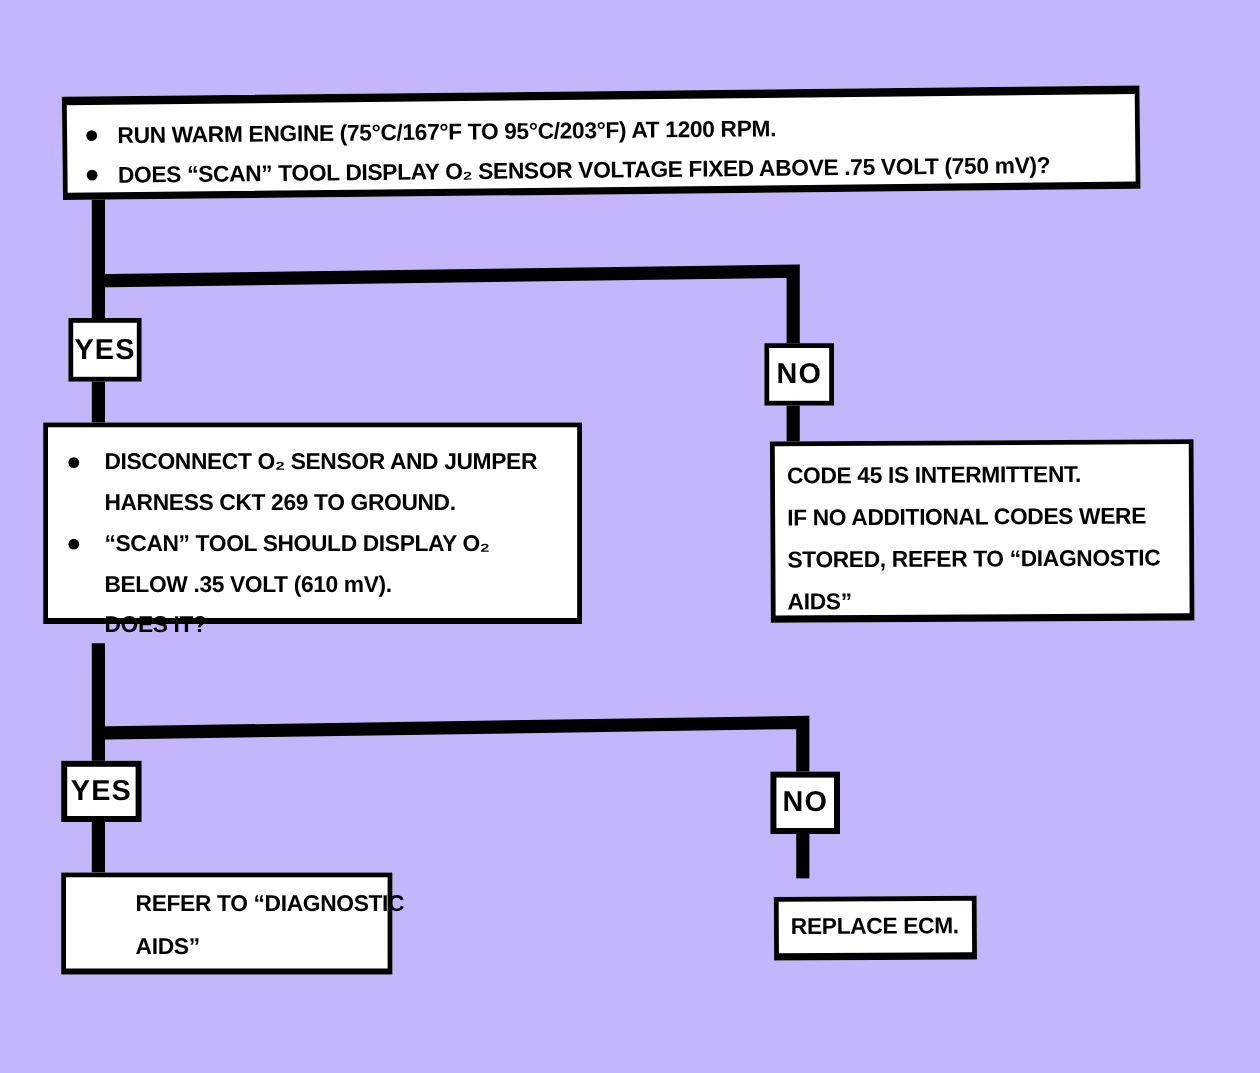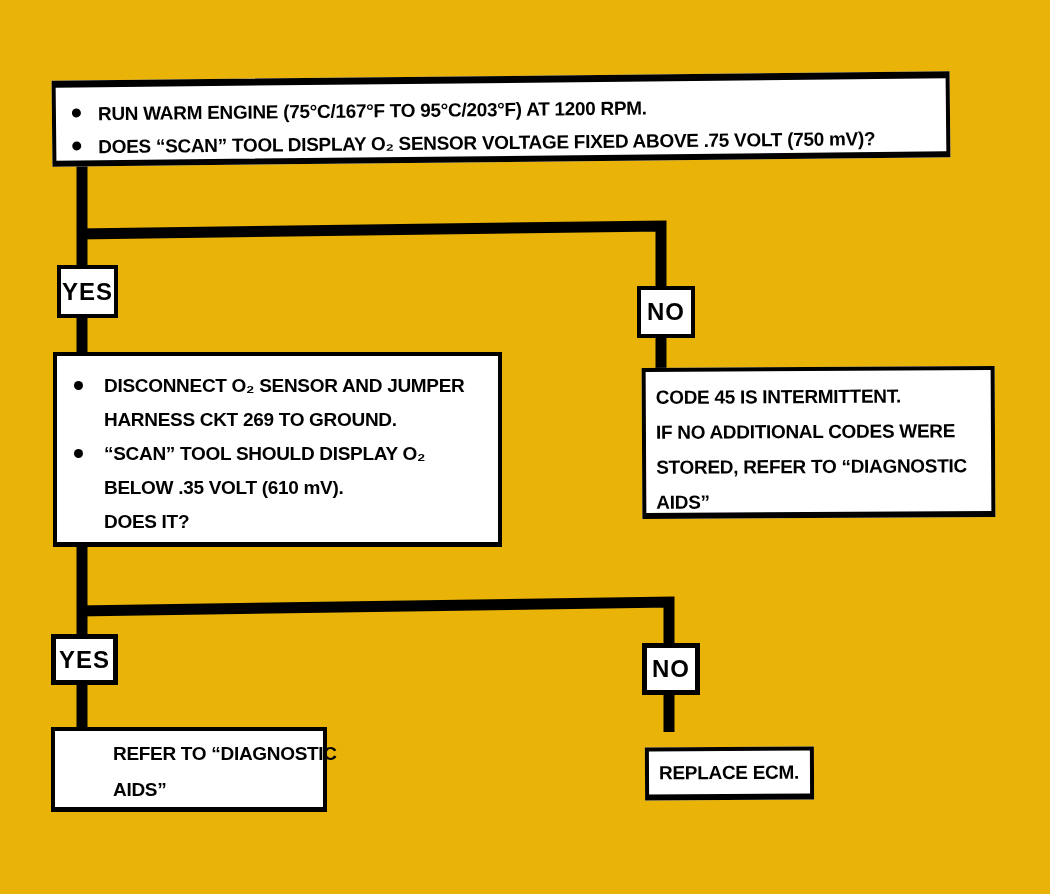--- a/index.html
+++ b/index.html
@@ -4,21 +4,21 @@
 <style>
   html, body {
     margin: 0;
     padding: 0;
     background: #ffffff;
   }
   .stage {
     position: relative;
     width: 1050px;
     height: 894px;
-    background: #eab308;
+    background: #c4b5fd;
     color: #000000;
     font-family: "Liberation Sans", "DejaVu Sans", sans-serif;
     font-weight: 700;
     overflow: hidden;
   }
   svg.connectors {
     position: absolute;
     left: 0;
     top: 0;
   }
@@ -36,21 +36,21 @@
     box-sizing: border-box;
   }
   
   .start-box {
     left: 52px; top: 76px; width: 898px; height: 86px;
     border-top-width: 7px; border-bottom-width: 6px;
     transform: rotate(-0.6deg);
     padding: 10px 6px 0 10px;
   }
   .test-box {
-    left: 53px; top: 352px; width: 449px; height: 195px;
+    left: 36px; top: 352px; width: 449px; height: 168px;
     border-bottom-width: 5px;
     padding: 13px 6px 0 13px;
   }
   .inter-box {
     left: 642px; top: 367px; width: 353px; height: 151px;
     border-bottom-width: 6px;
     transform: rotate(-0.3deg);
     padding: 8px 6px 0 10px;
   }
   .refer-box {

